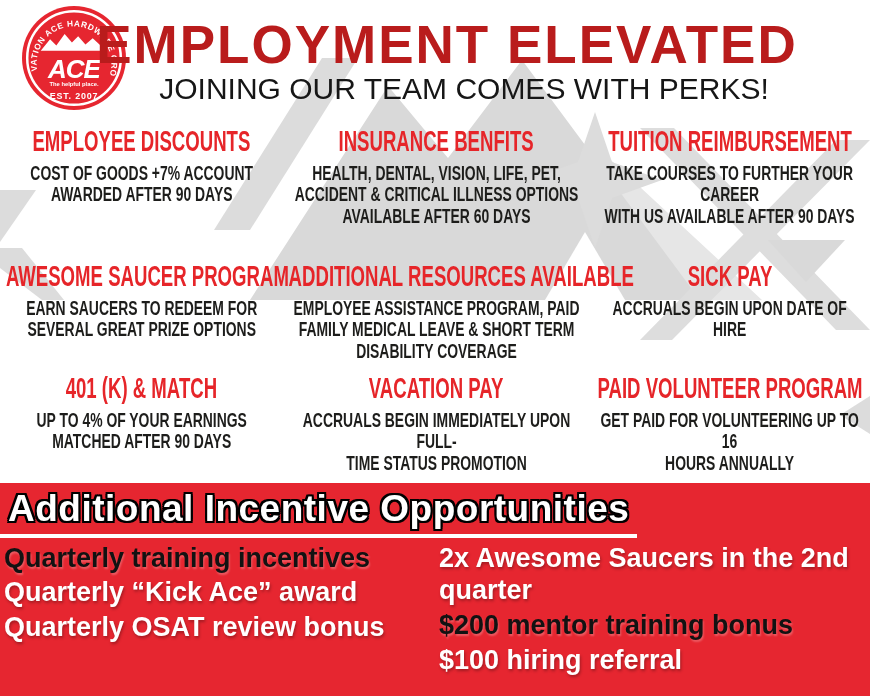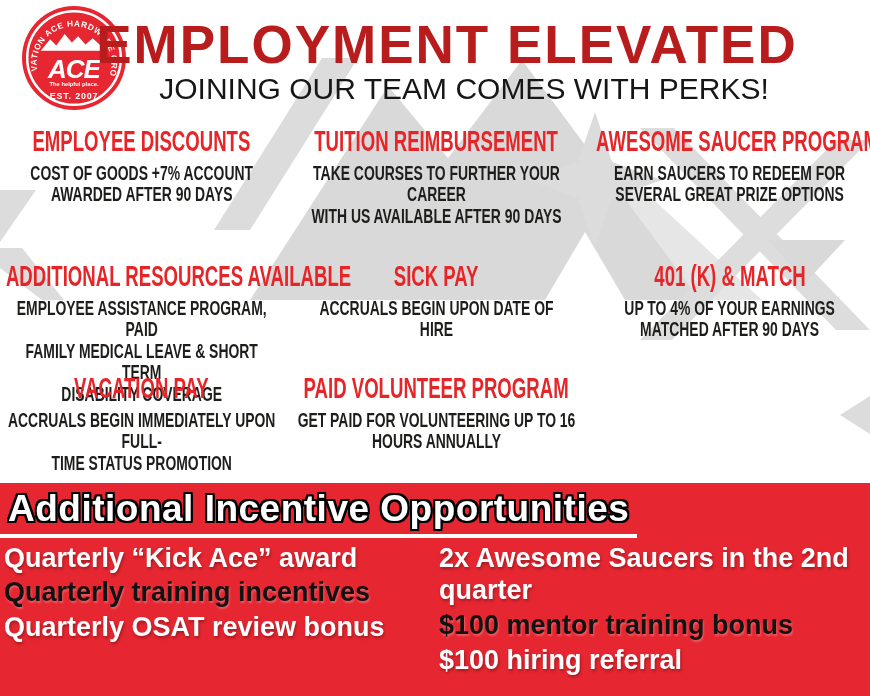--- a/index.html
+++ b/index.html
@@ -77,20 +77,26 @@
     <div class="subtitle">JOINING OUR TEAM COMES WITH PERKS!</div>
 
     <div class="grid">
 
       <div class="cell">
         <span class="perk-title">EMPLOYEE DISCOUNTS</span>
         <span class="perk-desc">COST OF GOODS +7% ACCOUNT
 AWARDED AFTER 90 DAYS</span>
       </div>
       <div class="cell">
+        <span class="perk-title">INSURANCE BENFITS</span>
+        <span class="perk-desc">HEALTH, DENTAL, VISION, LIFE, PET,
+ACCIDENT &amp; CRITICAL ILLNESS OPTIONS
+AVAILABLE AFTER 60 DAYS</span>
+      </div>
+      <div class="cell">
         <span class="perk-title">TUITION REIMBURSEMENT</span>
         <span class="perk-desc">TAKE COURSES TO FURTHER YOUR CAREER
 WITH US AVAILABLE AFTER 90 DAYS</span>
       </div>
 
       <div class="cell">
         <span class="perk-title">AWESOME SAUCER PROGRAM</span>
         <span class="perk-desc">EARN SAUCERS TO REDEEM FOR
 SEVERAL GREAT PRIZE OPTIONS</span>
       </div>
@@ -123,27 +129,27 @@
       </div>
 
     </div>
 
     <div class="band">
       <div class="band-heading-wrap">
         <span class="band-heading">Additional Incentive Opportunities</span>
       </div>
       <div class="band-cols">
         <div class="band-col">
+          <div class="inc black">Quarterly training incentives</div>
           <div class="inc white">Quarterly “Kick Ace” award</div>
-          <div class="inc black">Quarterly training incentives</div>
           <div class="inc white">Quarterly OSAT review bonus</div>
         </div>
         <div class="band-col">
           <div class="inc white">2x Awesome Saucers in the 2nd
 quarter</div>
-          <div class="inc black">$100 mentor training bonus</div>
+          <div class="inc black">$200 mentor training bonus</div>
           <div class="inc white">$100 hiring referral</div>
         </div>
       </div>
     </div>
 
   </div>
 </div>
 
 </body></html>

